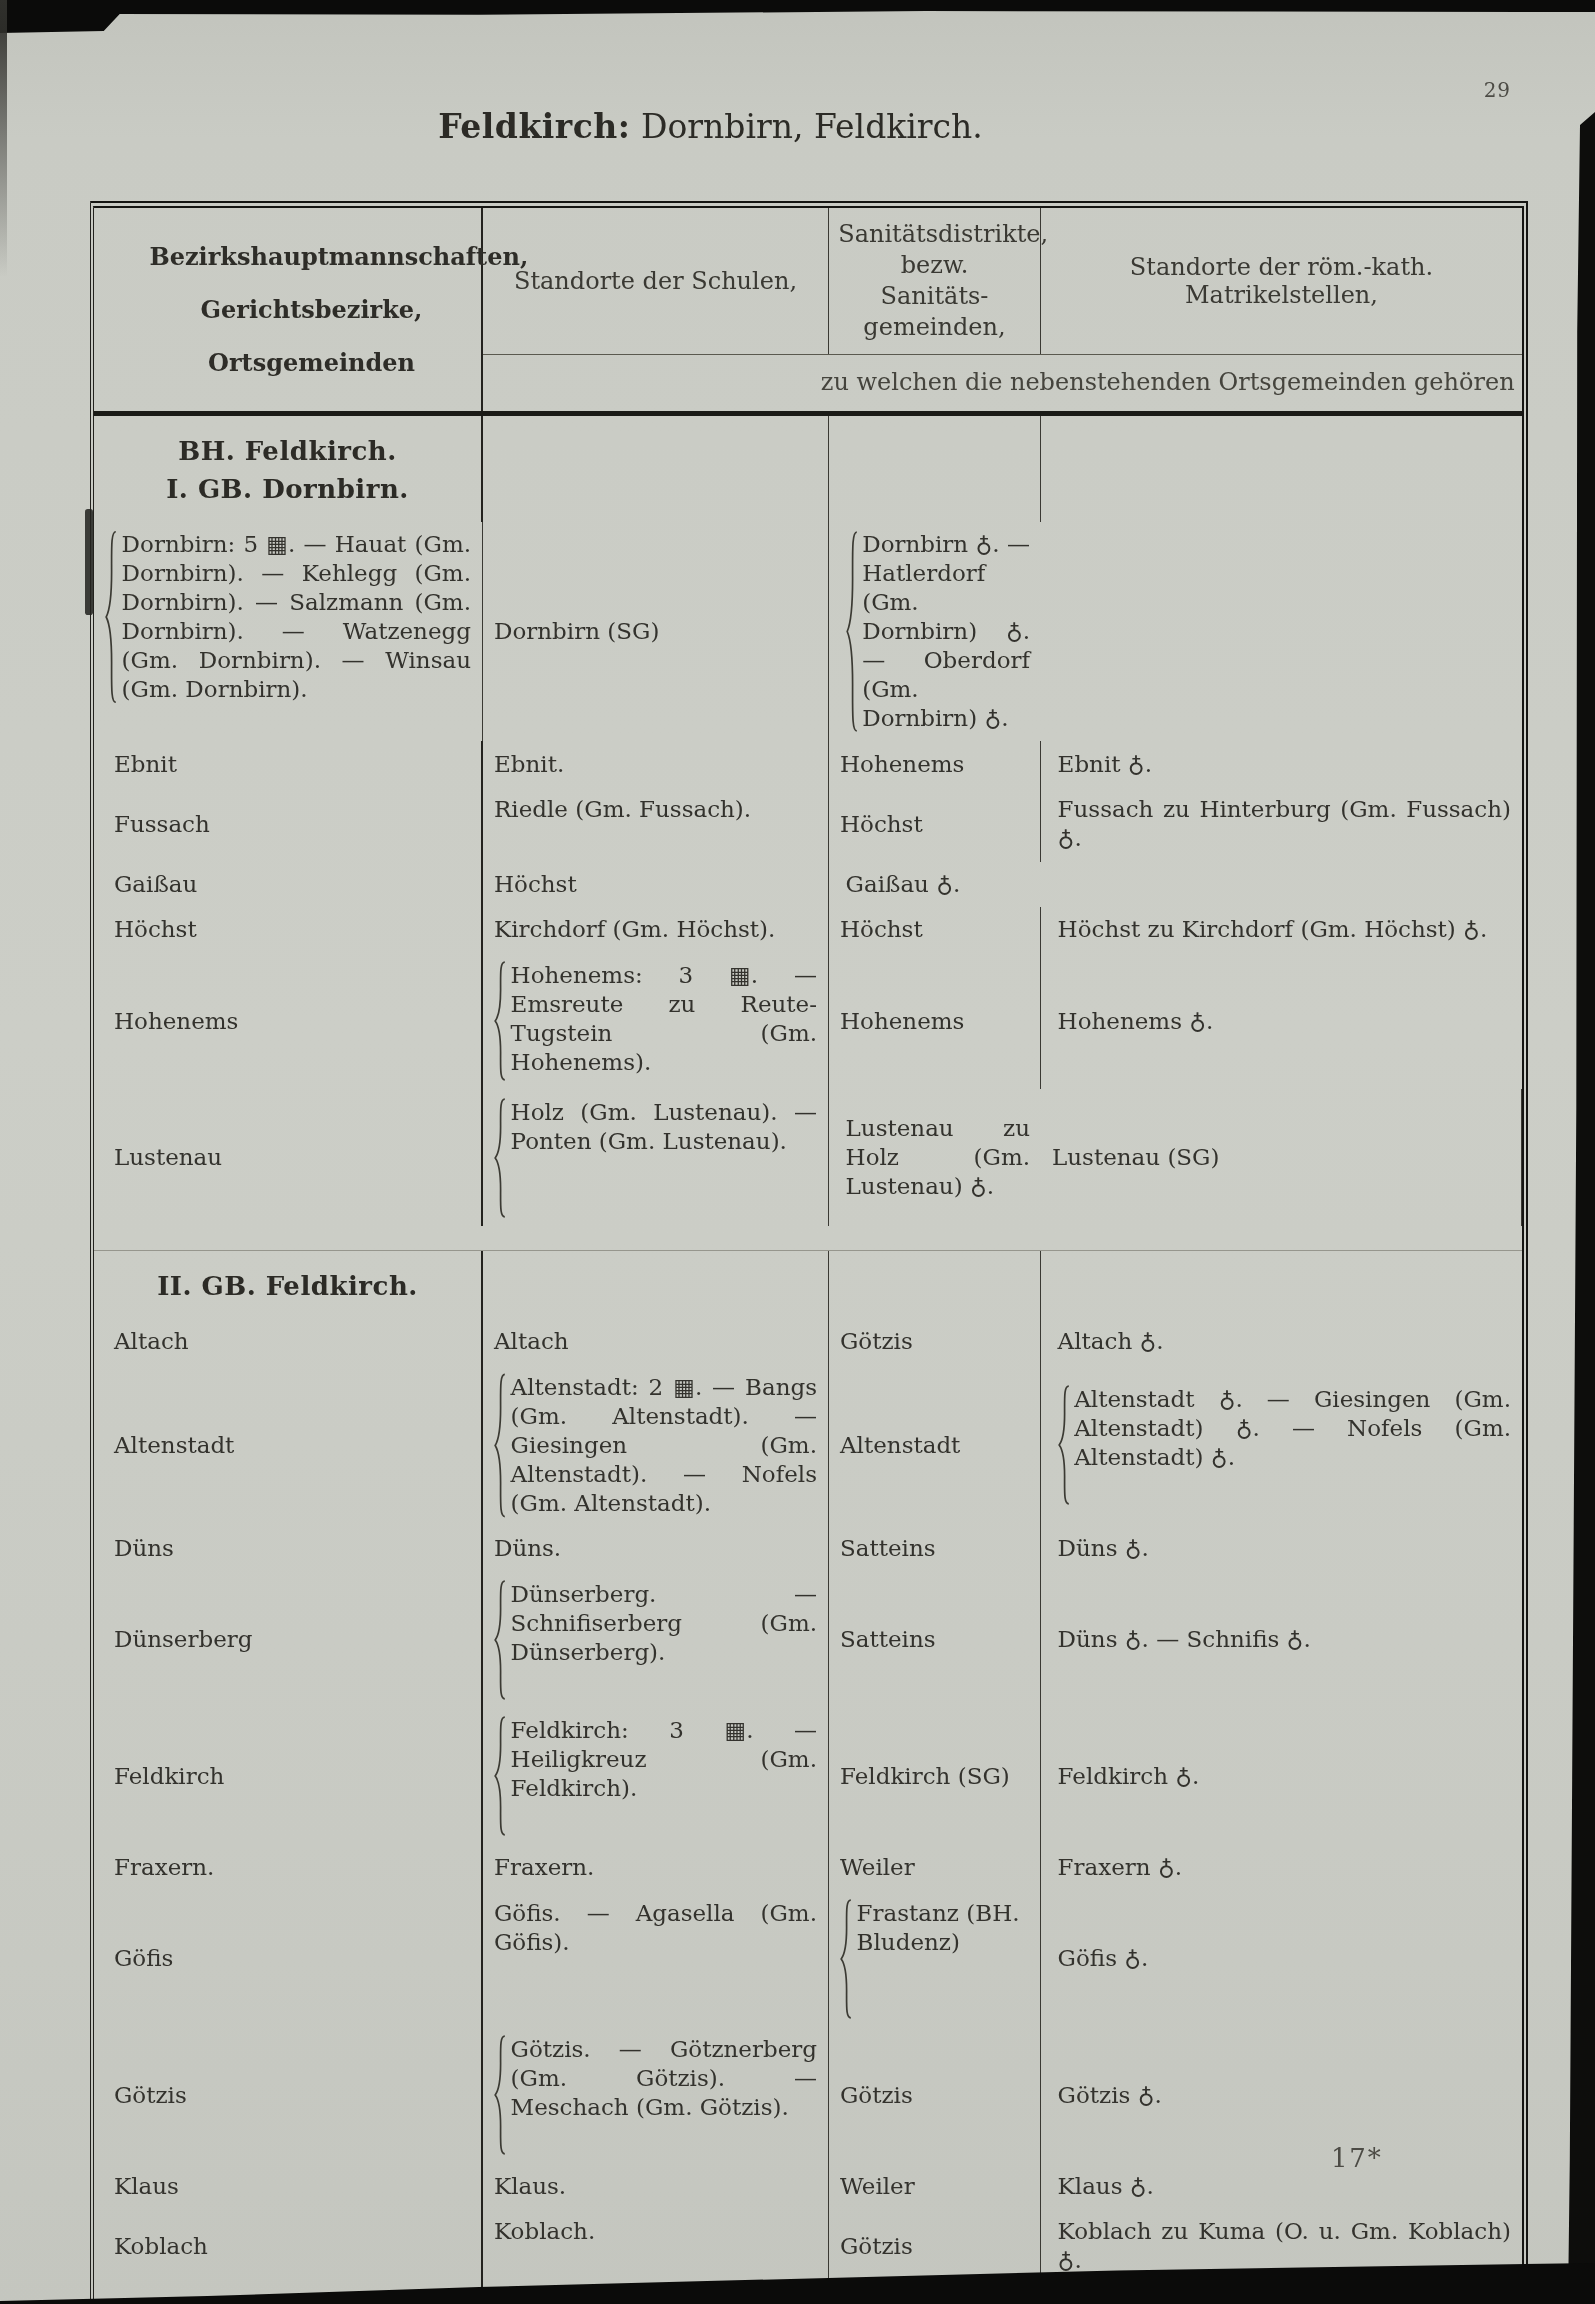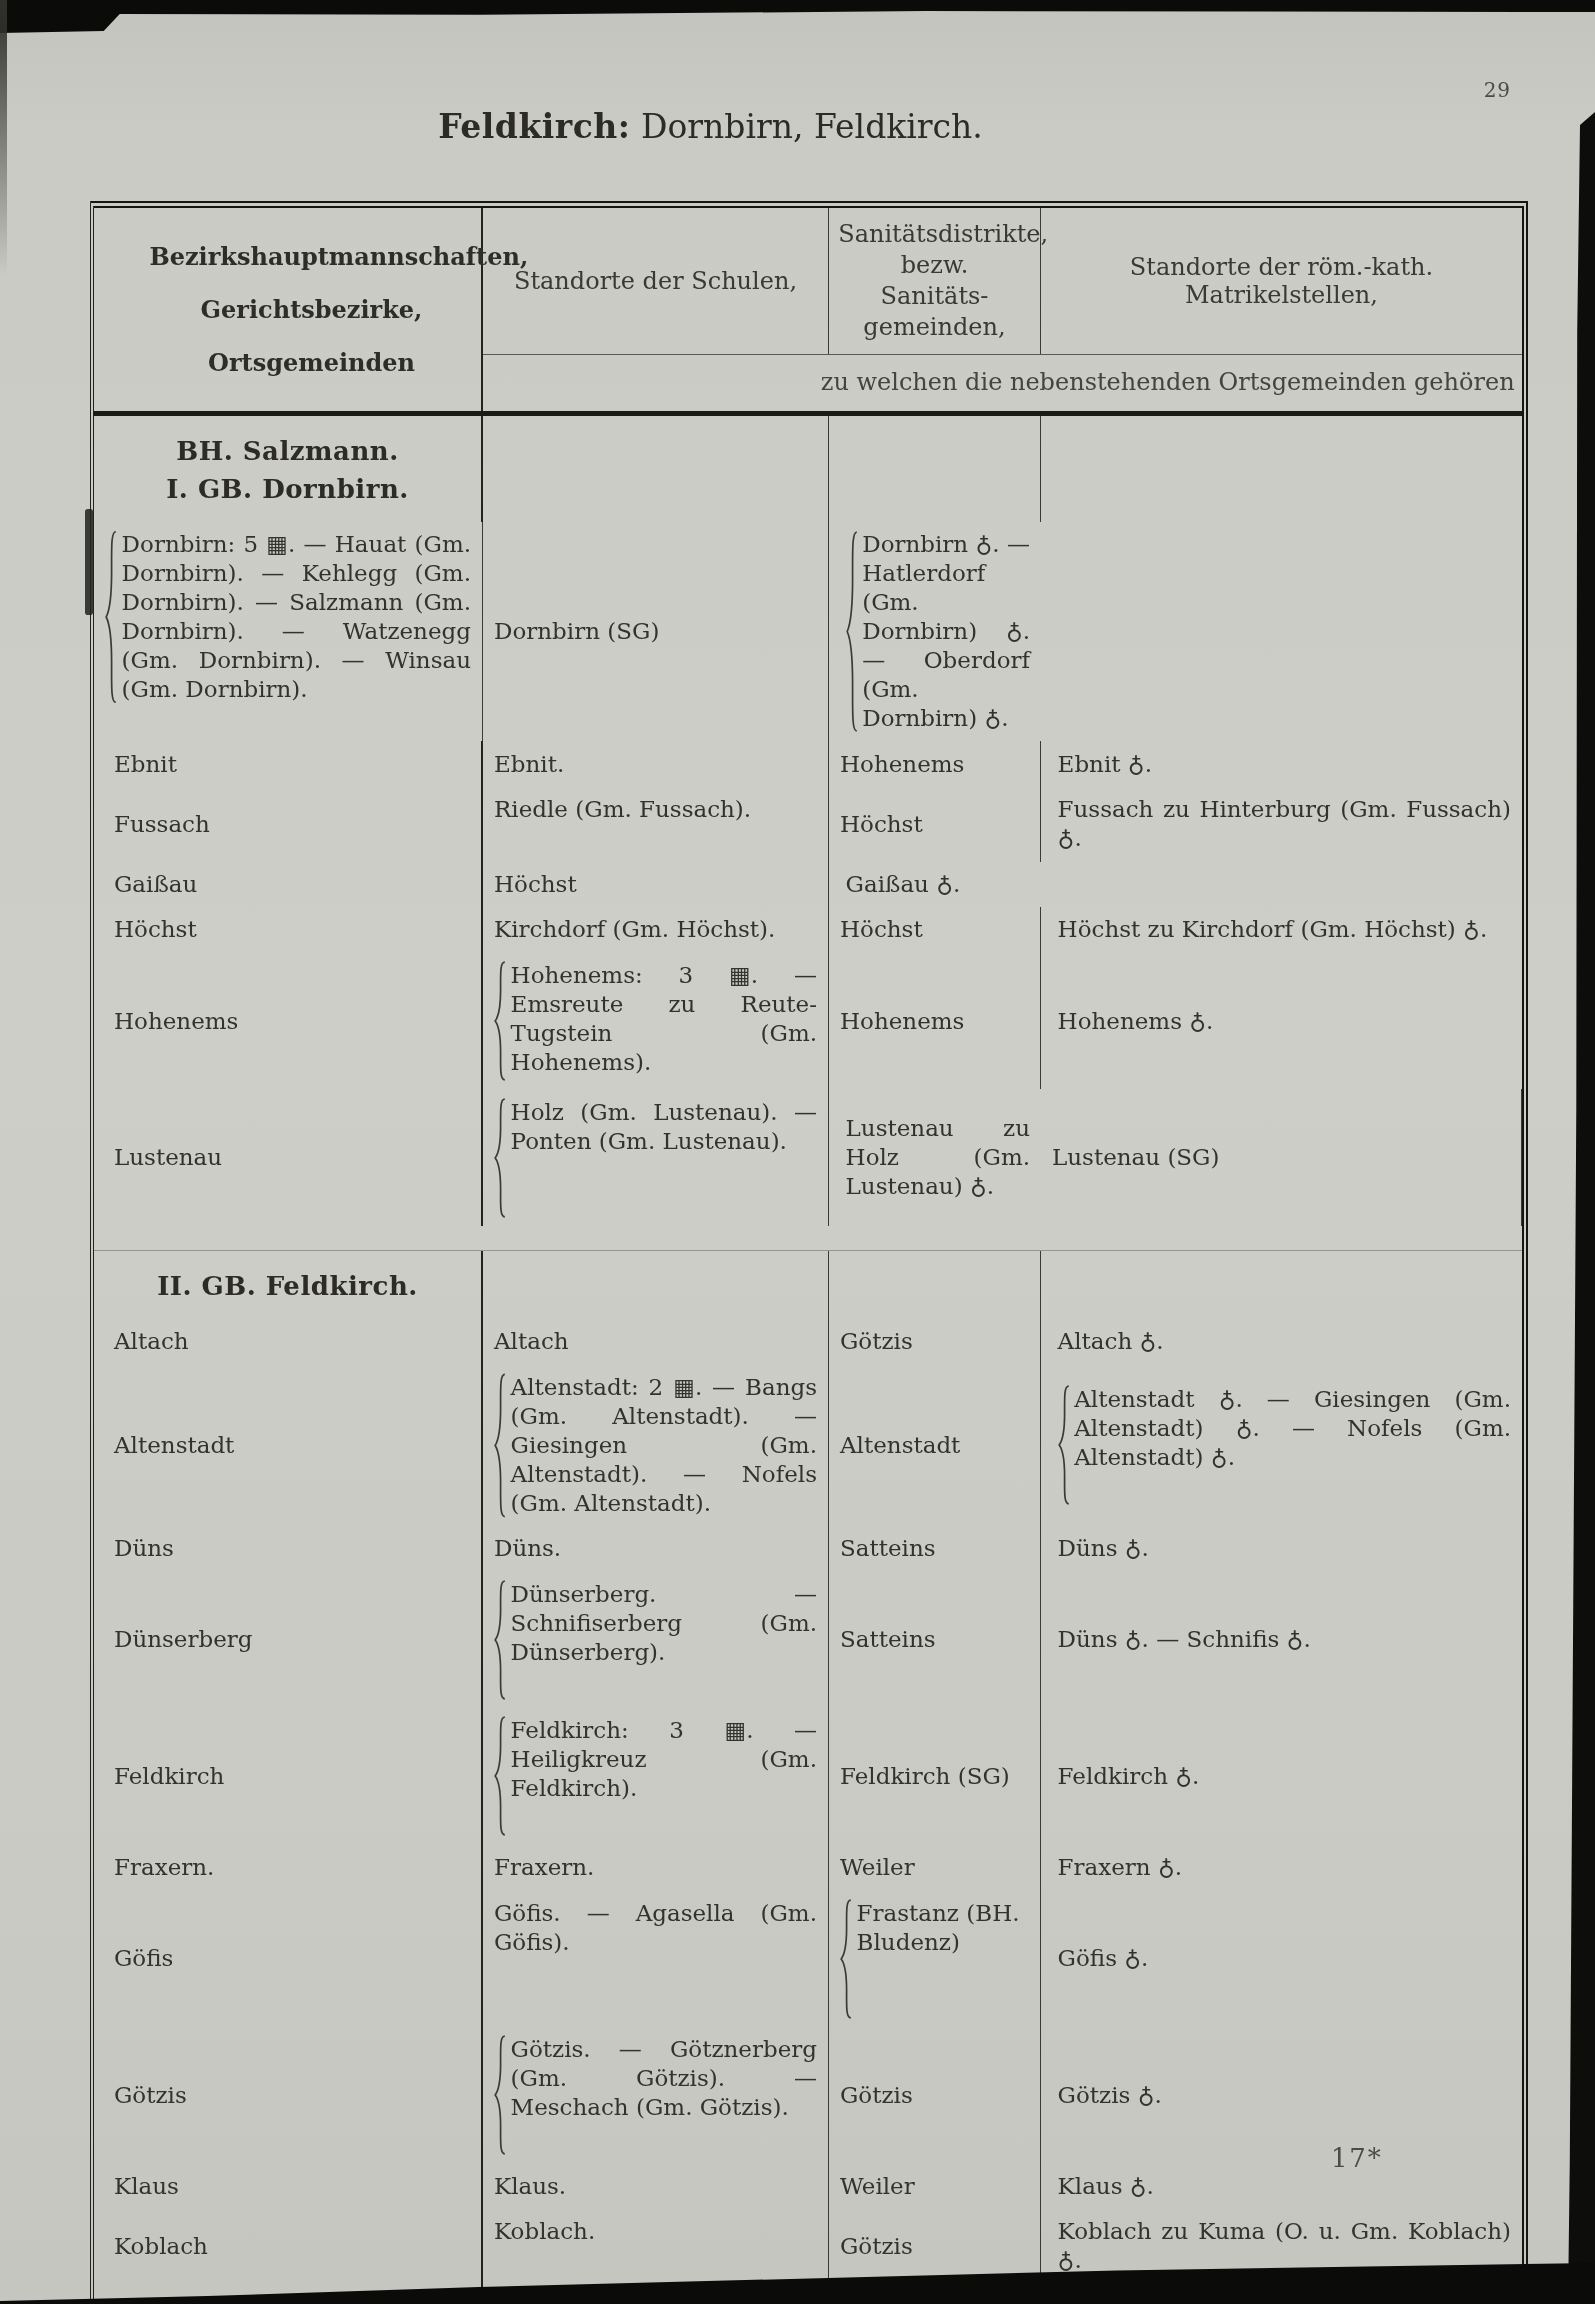--- a/index.html
+++ b/index.html
@@ -98,21 +98,21 @@
       </div>
       <div class="th th-col4">
         <span>Standorte der röm.-kath. Matrikelstellen,</span>
       </div>
       <div class="th th-sub">zu welchen die nebenstehenden Ortsgemeinden gehören</div>
     </div>
 
     <div class="tbody">
       <div class="row heading-row">
     <div class="cell c1">
-            <div class="sec-h">BH. Salzmann.</div>
+            <div class="sec-h">BH. Feldkirch.</div>
             <div class="sec-h">I. GB. Dornbirn.</div>
           </div>
     <div class="cell c2"></div>
     <div class="cell c3"></div>
     <div class="cell c4"></div>
   </div>
         <div class="row min">
     <div class="cell c2">
       <div class="inner">
         <span class="brace">

